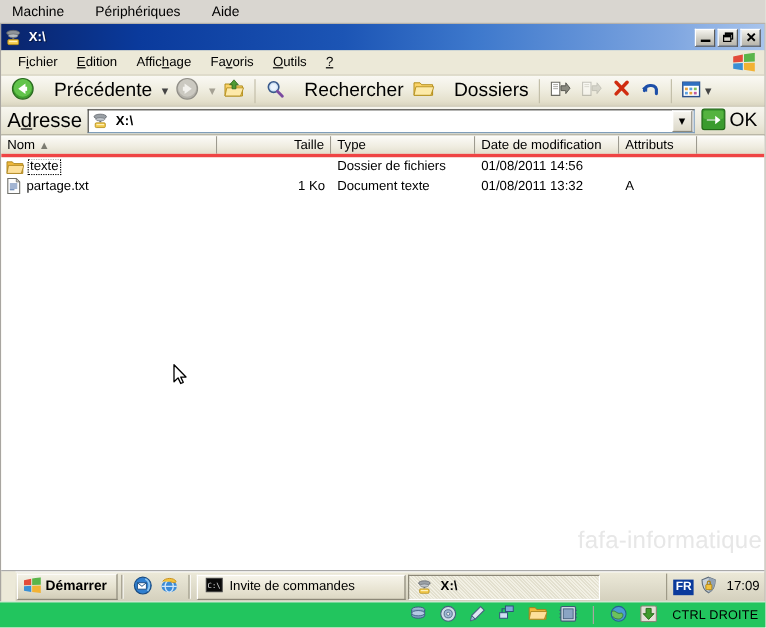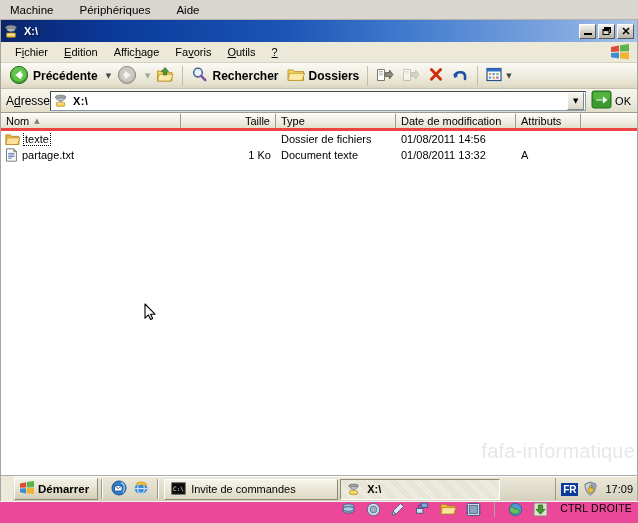--- a/index.html
+++ b/index.html
@@ -62,48 +62,48 @@
   .winflag { position:absolute; right:6px; top:2px; width:22px; height:17px; }
 
   
   .toolbar {
     height:26px; flex:0 0 26px;
     background:linear-gradient(to bottom,#faf9f4 0%,#f0eee1 45%,#e4e0cc 85%,#d9d5c0 100%);
     border-bottom:1px solid #c5c1ad;
     display:flex; align-items:center; padding-left:4px;
   }
   .tbtn { display:flex; align-items:center; height:22px; padding:0 4px; cursor:default; }
-  .tbtn span.lbl { margin-left:4px; font-size:12px; color:#000;font-weight:bold; }
+  .tbtn span.lbl { margin-left:16px; font-size:16px; color:#000; }
   .tsep { width:1px; height:20px; background:#c3bfa9; margin:0 4px; }
   .tarrow { font-size:7px; color:#444; margin:0 2px 0 4px; font-family:"DejaVu Sans",sans-serif;}
   .tarrow.dim { color:#a5a194; }
 
   
   .addrbar {
     height:24px; flex:0 0 24px;
     background:linear-gradient(to bottom,#f7f6ef,#eceadd 60%,#e1ddc9);
     border-bottom:1px solid #9c9a8c;
     display:flex; align-items:center; padding:0 2px 0 5px;
   }
-  .addrbar .alabel { font-size:12px; color:#000; }
+  .addrbar .alabel { font-size:17px; color:#000; margin-right:5px; }
   .addrfield {
     flex:1; height:20px; background:#fff; border:1px solid #7f9db9;
     border-top-color:#4a4a45; border-left-color:#4a4a45;
     display:flex; align-items:center; padding-left:3px; position:relative;
   }
   .addrfield .avalue { font-size:11px; color:#000; margin-left:4px; font-weight:bold; letter-spacing:.3px; }
   .addrdrop {
     width:17px; height:18px; margin-left:auto; margin-right:1px;
     background:linear-gradient(to bottom,#f6f5f0,#dcd8c8);
     border:1px solid #8a887c; border-top-color:#fff; border-left-color:#fff;
     display:flex; align-items:center; justify-content:center; font-size:7px;
     font-family:"DejaVu Sans",sans-serif;
   }
   .gobtn { display:flex; align-items:center; margin-left:5px; padding-right:4px; cursor:default;}
-  .gobtn .golbl { font-size:11px; margin-left:3px; color:#000; }
+  .gobtn .golbl { font-size:16px; margin-left:3px; color:#000; }
 
   
   .listview { flex:1 1 auto; background:#fff; position:relative; overflow:hidden; border-bottom:1px solid #aaa; }
   .colhead { height:18px; display:flex; background:#ece9d8; border-bottom:3px solid #ef4444; }
   .col {
     background:linear-gradient(to bottom,#fbfaf6,#efece0 60%,#e3dfcd);
     border-right:1px solid #9d9a8f;
     border-top:1px solid #fff;
     display:flex; align-items:center; padding:0 5px; font-size:11px; color:#000;
     cursor:default; position:relative; white-space:nowrap;
@@ -156,23 +156,23 @@
     border-left:1px solid #9e9a88; gap:5px;
   }
   .fr {
     background:#0a3a9c; color:#fff; font-size:10px; font-weight:bold;
     padding:1px 2px; line-height:1.1;
   }
   .clock { font-size:11px; margin-left:2px; color:#000; }
 
   
   .vb-status {
-    flex:0 0 22px; height:22px; background:#ec4899;
+    flex:0 0 22px; height:22px; background:#22c55e;
     border-top:1px solid #f2f0ec;
-    display:flex; align-items:flex-start; justify-content:flex-end;
+    display:flex; align-items:center; justify-content:flex-end;
     padding-right:6px; gap:10px;
   }
   .vb-status .hostkey { font-size:10.5px; color:#000; margin-left:2px; letter-spacing:.2px;}
   .vb-sep { width:1px; height:15px; background:#aaa7a1; margin:0 3px; }
 
   
   .cursor { position:absolute; left:143px; top:190px; pointer-events:none; }
 </style>
 </head>
 <body>

